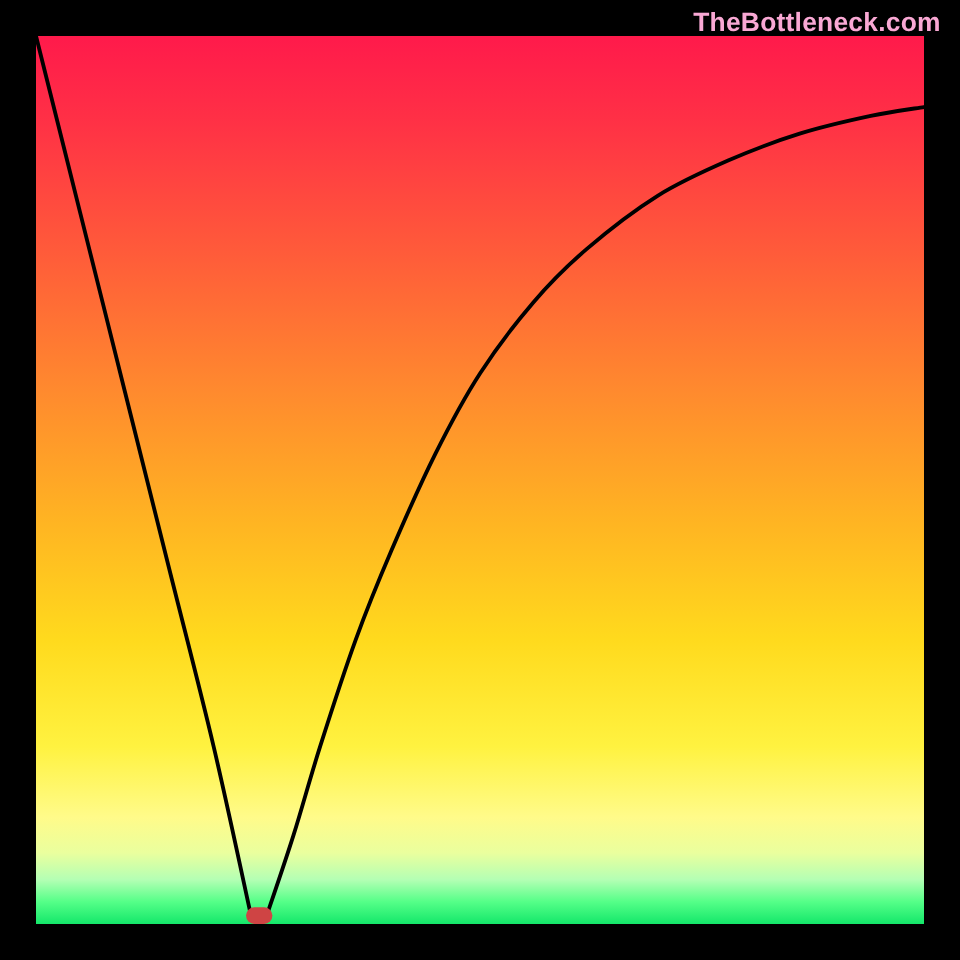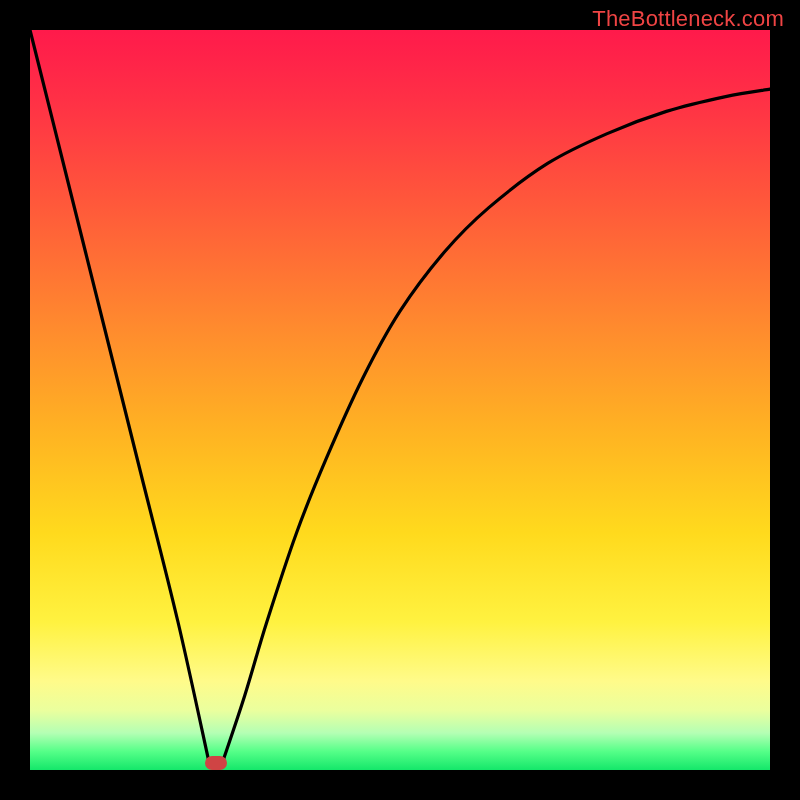--- a/index.html
+++ b/index.html
@@ -37,23 +37,23 @@
       #eaff9e 92%,
       #b4ffb4 95%,
       #55ff88 97.5%,
       #14e76a 100%
     );
   }
   .watermark {
     position: absolute;
     top: 6px;
     right: 16px;
-    color: #ef4444;
+    color: #f9a8d4;
     font-size: 22px;
-    font-weight: 400;
+    font-weight: 700;
     letter-spacing: 0.2px;
     user-select: none;
   }
   svg.curve {
     position: absolute;
     left: 0;
     top: 0;
     width: 740px;
     height: 740px;
     overflow: visible;

